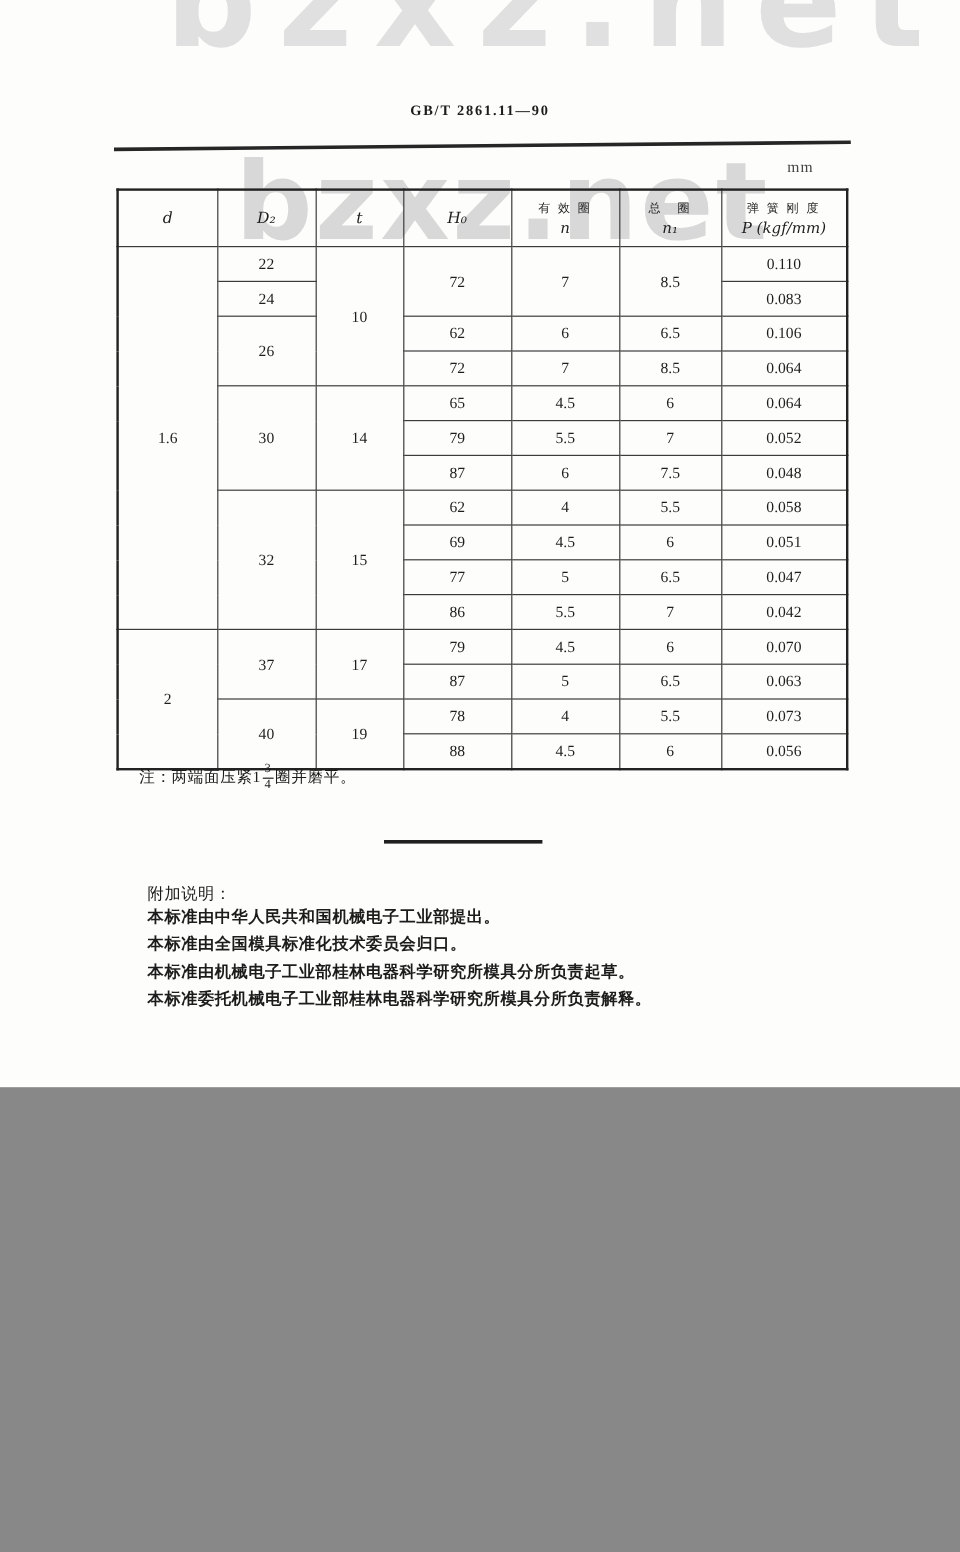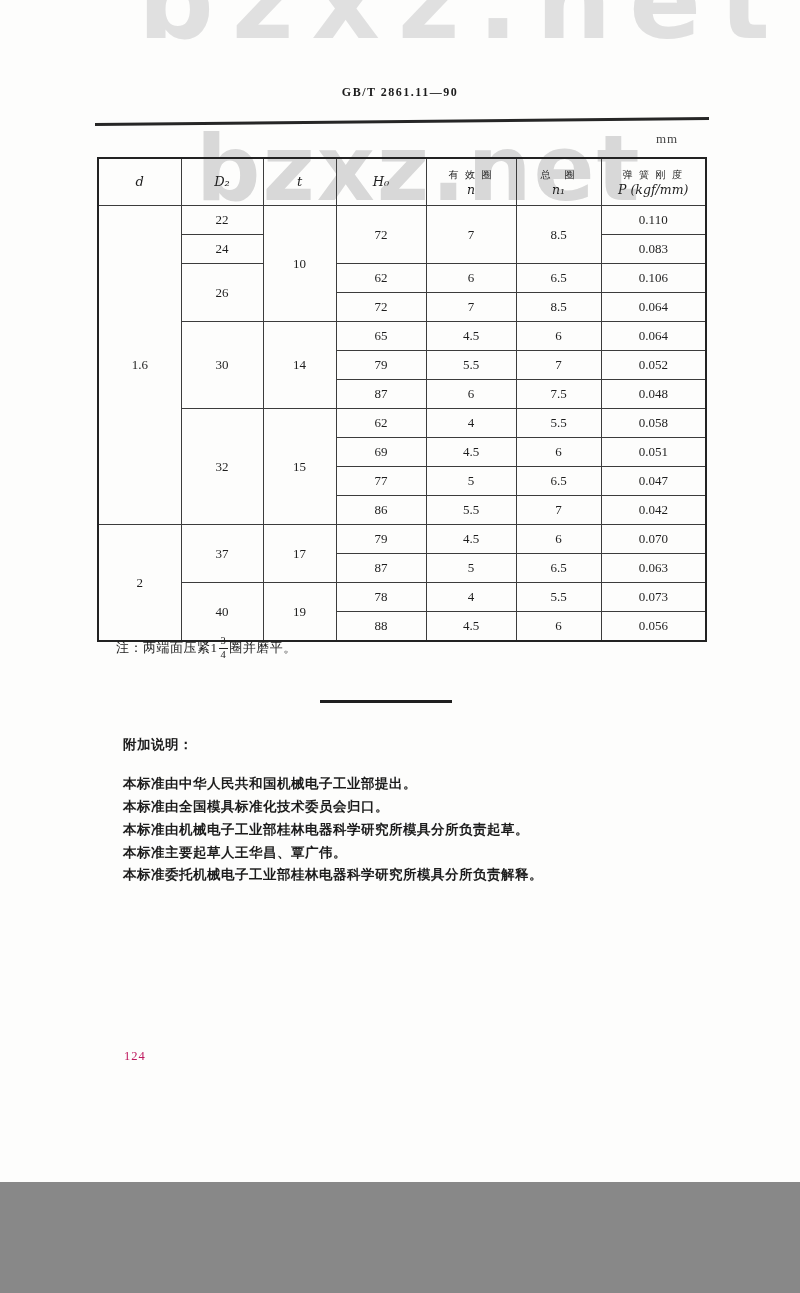--- a/index.html
+++ b/index.html
@@ -1,19 +1,19 @@
 <!DOCTYPE html>
 <html><head>
 <meta charset="utf-8">
 <style>
   html,body{margin:0;padding:0;}
   body{background:#888;}
   .page{
     position:relative;
-    width:800px;height:1182px;
+    width:800px;height:906px;
     margin:0 auto;
     background:#fdfdfc;
     overflow:hidden;
     font-family:"Liberation Serif","DejaVu Serif",serif;
     color:#1c1c1c;
   }
   
   .wm{
     position:absolute;
     font-family:"DejaVu Sans","Liberation Sans",sans-serif;
@@ -108,21 +108,21 @@
   .divider{
     position:absolute;top:700px;left:320px;width:132px;height:2.5px;
     background:#1f1f1f;z-index:2;
   }
   
   .addendum{
     position:absolute;top:736px;left:123px;width:560px;
     font-size:13.5px;z-index:2;
     letter-spacing:.5px;
   }
-  .addendum .hd{font-weight:bold;margin-bottom:23px;}
+  .addendum .hd{font-weight:normal;margin-bottom:3px;}
   .addendum .ln{margin-bottom:8px;line-height:1.1;font-weight:bold;}
   
   .pageno{
     position:absolute;top:1049px;left:124px;
     font-size:12.5px;z-index:2;letter-spacing:1px;color:#be185d;
   }
 </style>
 </head>
 <body>
 
@@ -276,19 +276,18 @@
     <span>注：两端面压紧1</span><span class="frac"><span class="num">3</span><span class="den">4</span></span><span>圈并磨平。</span>
   </div>
 
   <div class="divider"></div>
 
   <div class="addendum">
     <div class="hd">附加说明：</div>
     <div class="ln">本标准由中华人民共和国机械电子工业部提出。</div>
     <div class="ln">本标准由全国模具标准化技术委员会归口。</div>
     <div class="ln">本标准由机械电子工业部桂林电器科学研究所模具分所负责起草。</div>
-    <div class="ln">本标准主要起草人王华昌、覃广伟。</div>
     <div class="ln">本标准委托机械电子工业部桂林电器科学研究所模具分所负责解释。</div>
   </div>
 
   <div class="pageno">124</div>
 
 </div>
 
 </body></html>

